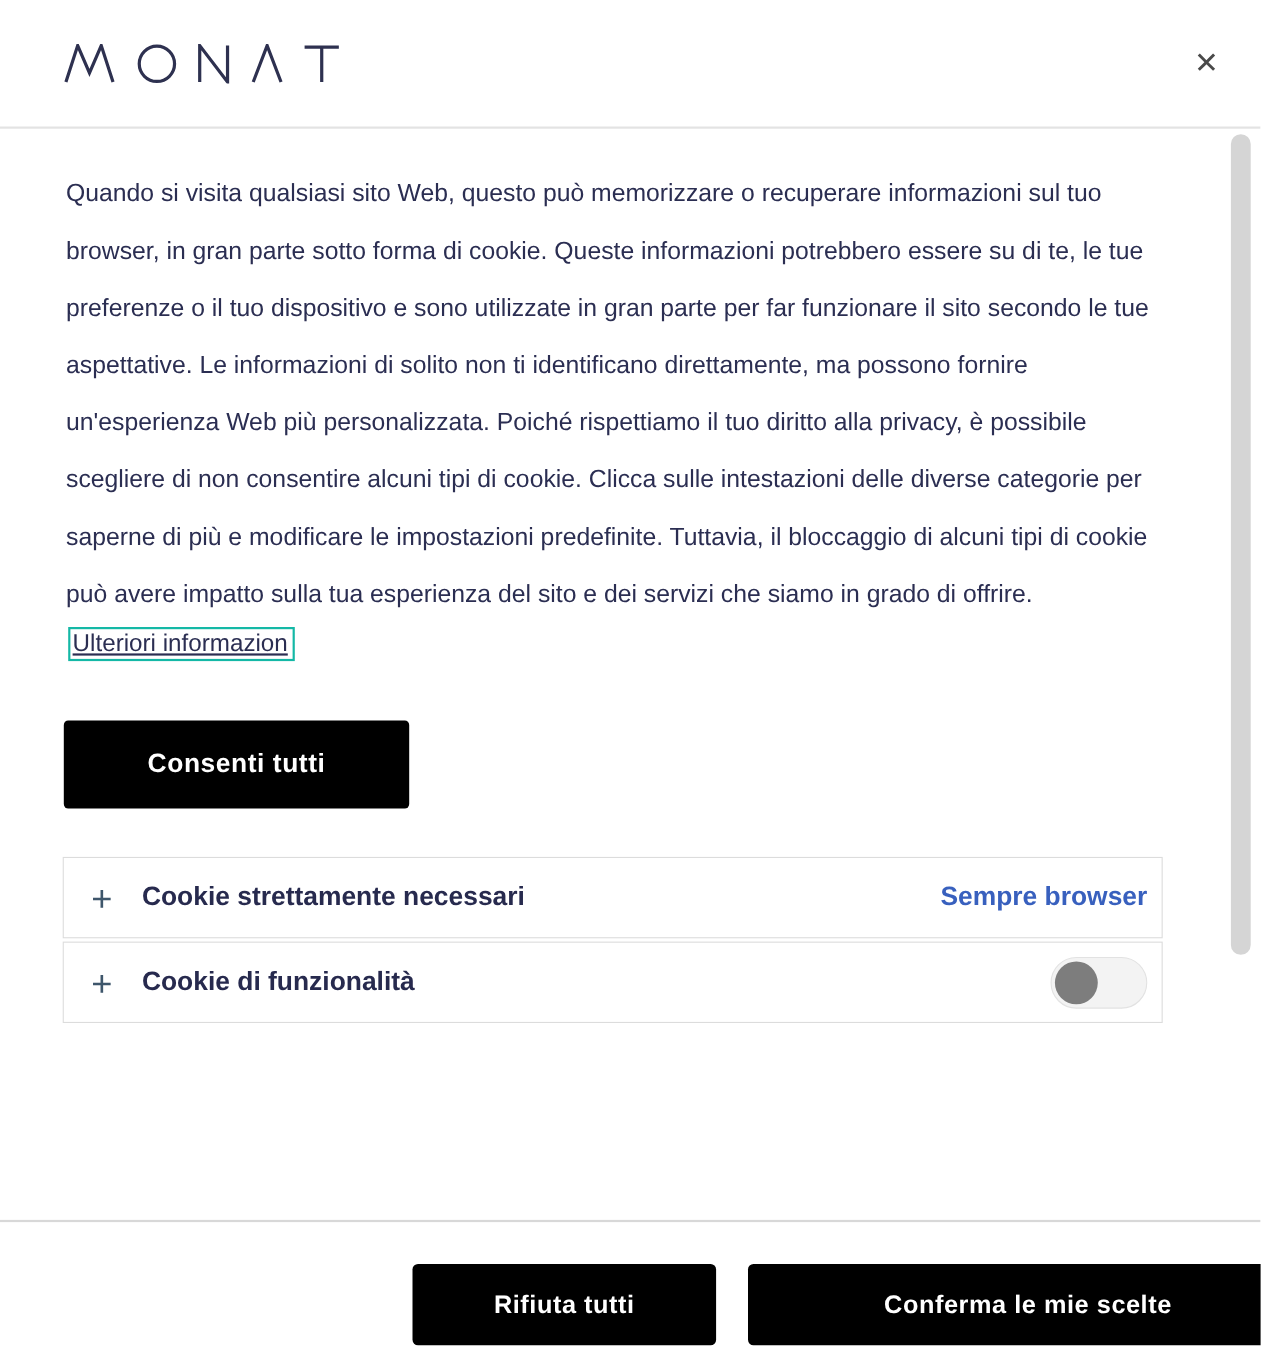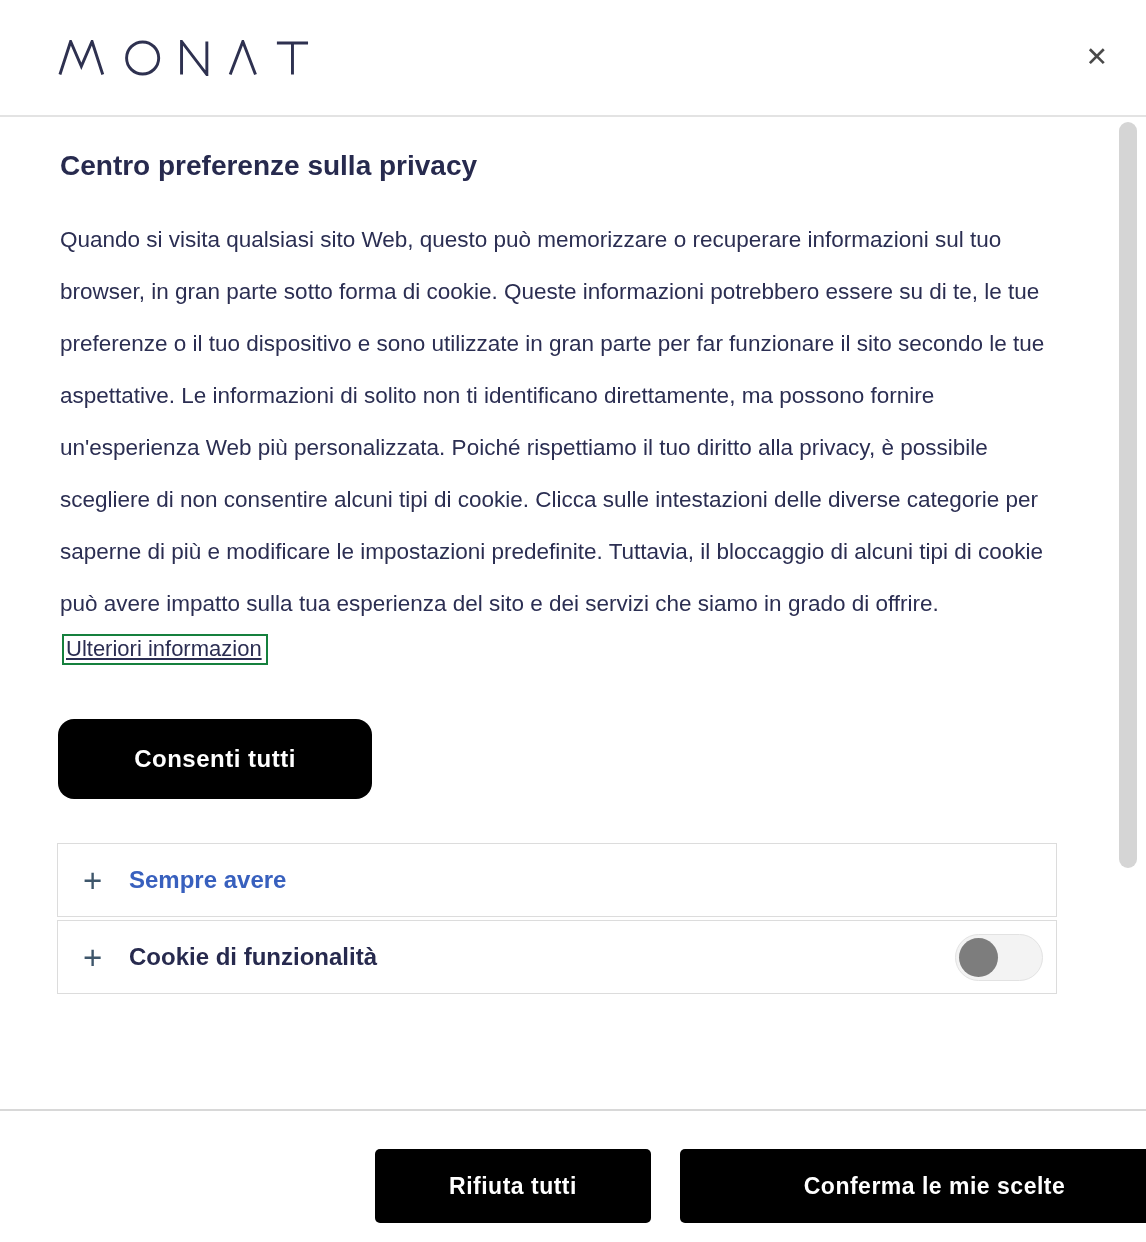--- a/index.html
+++ b/index.html
@@ -36,29 +36,29 @@
     margin-bottom:32px;
   }
   .pc-desc {
     font-size:22.5px; line-height:52px; color:#2b2e52;
     max-width:992px;
   }
   .more-info {
     display:inline-block; margin-top:4px; margin-left:2px;
     font-size:22px; color:#2b2e52;
     text-decoration:underline;
-    border:2px solid #15803d; padding:0 4px 1px 2px;
+    border:2px solid #14b8a6; padding:0 4px 1px 2px;
     cursor:pointer;
   }
   .allow-all-btn {
     display:block; margin-top:54px; margin-left:-2px;
     width:314px; height:80px;
     background:#000; color:#fff;
     font-family:inherit; font-size:24px; font-weight:bold; letter-spacing:0.5px;
-    border:none; border-radius:16px; cursor:pointer;
+    border:none; border-radius:4px; cursor:pointer;
   }
   .manage-heading {
     margin-top:76px;
     font-size:26px; font-weight:bold; color:#272a4e;
   }
   .accordion { margin-top:44px; margin-left:-3px; width:1000px; }
   .acc-row {
     height:74px; border:1px solid #dcdcdc; background:#fff;
     display:flex; align-items:center;
     padding:0 13px 0 25px;
@@ -118,34 +118,34 @@
       <path d="M226,3 L258,3 M242,3 L242,35.5"></path>
     </svg>
 
   </div>
   <button class="close-btn">
     <span>✕</span>
   </button>
 </div>
 
 <div class="scroll-area">
-  <div class="pc-title">Centro preferenze sulla privacy</div>
 
   <p class="pc-desc">Quando si visita qualsiasi sito Web, questo può memorizzare o recuperare informazioni sul tuo browser, in gran parte sotto forma di cookie. Queste informazioni potrebbero essere su di te, le tue preferenze o il tuo dispositivo e sono utilizzate in gran parte per far funzionare il sito secondo le tue aspettative. Le informazioni di solito non ti identificano direttamente, ma possono fornire un'esperienza Web più personalizzata. Poiché rispettiamo il tuo diritto alla privacy, è possibile scegliere di non consentire alcuni tipi di cookie. Clicca sulle intestazioni delle diverse categorie per saperne di più e modificare le impostazioni predefinite. Tuttavia, il bloccaggio di alcuni tipi di cookie può avere impatto sulla tua esperienza del sito e dei servizi che siamo in grado di offrire.</p>
 
   <a class="more-info">Ulteriori informazion</a>
 
   <button class="allow-all-btn">Consenti tutti</button>
 
 
   <div class="accordion">
 
     <div class="acc-row">
       <span class="plus-glyph">+</span>
-      <span class="always-active">Sempre avere</span>
+      <span class="acc-label">Cookie strettamente necessari</span>
+      <span class="always-active">Sempre browser</span>
     </div>
 
     <div class="acc-row">
       <span class="plus-glyph">+</span>
       <span class="acc-label">Cookie di funzionalità</span>
       <span class="toggle">
         <span class="knob"></span>
       </span>
     </div>
 

